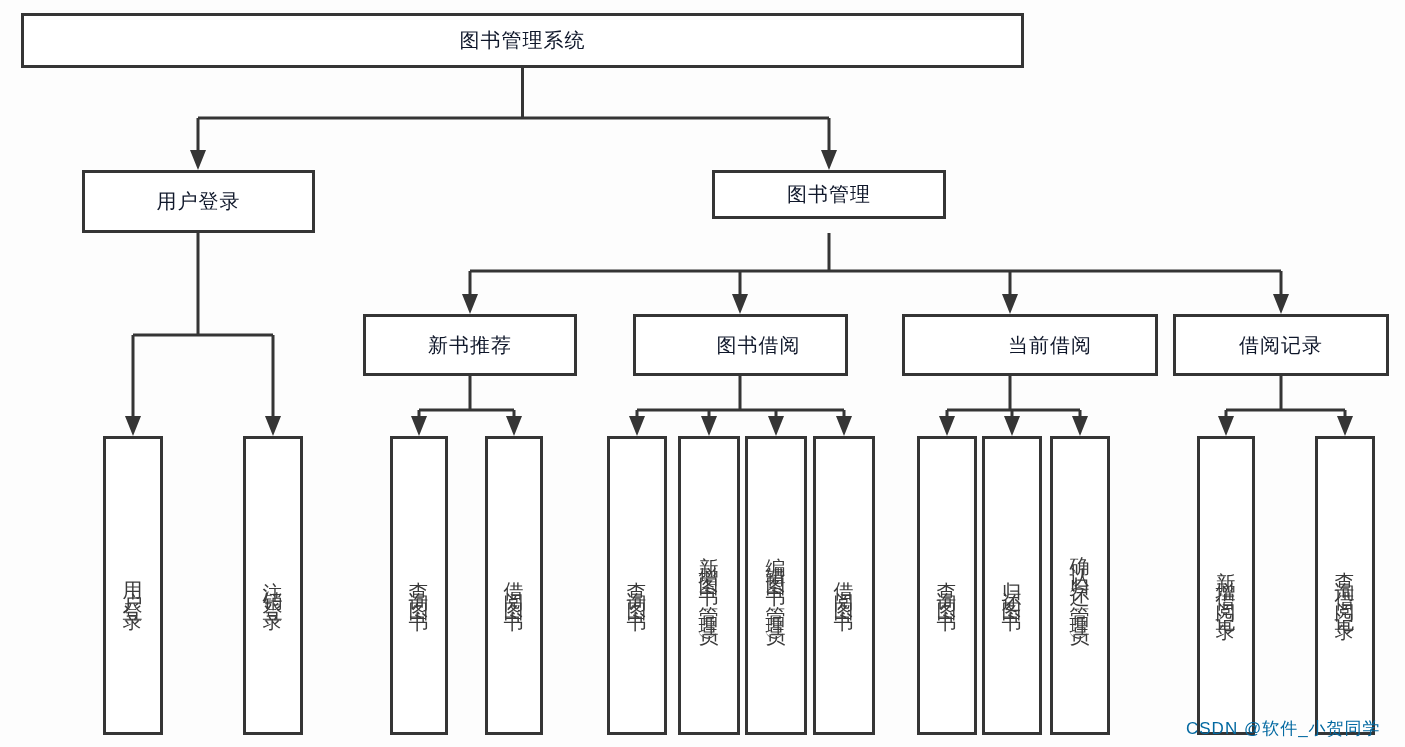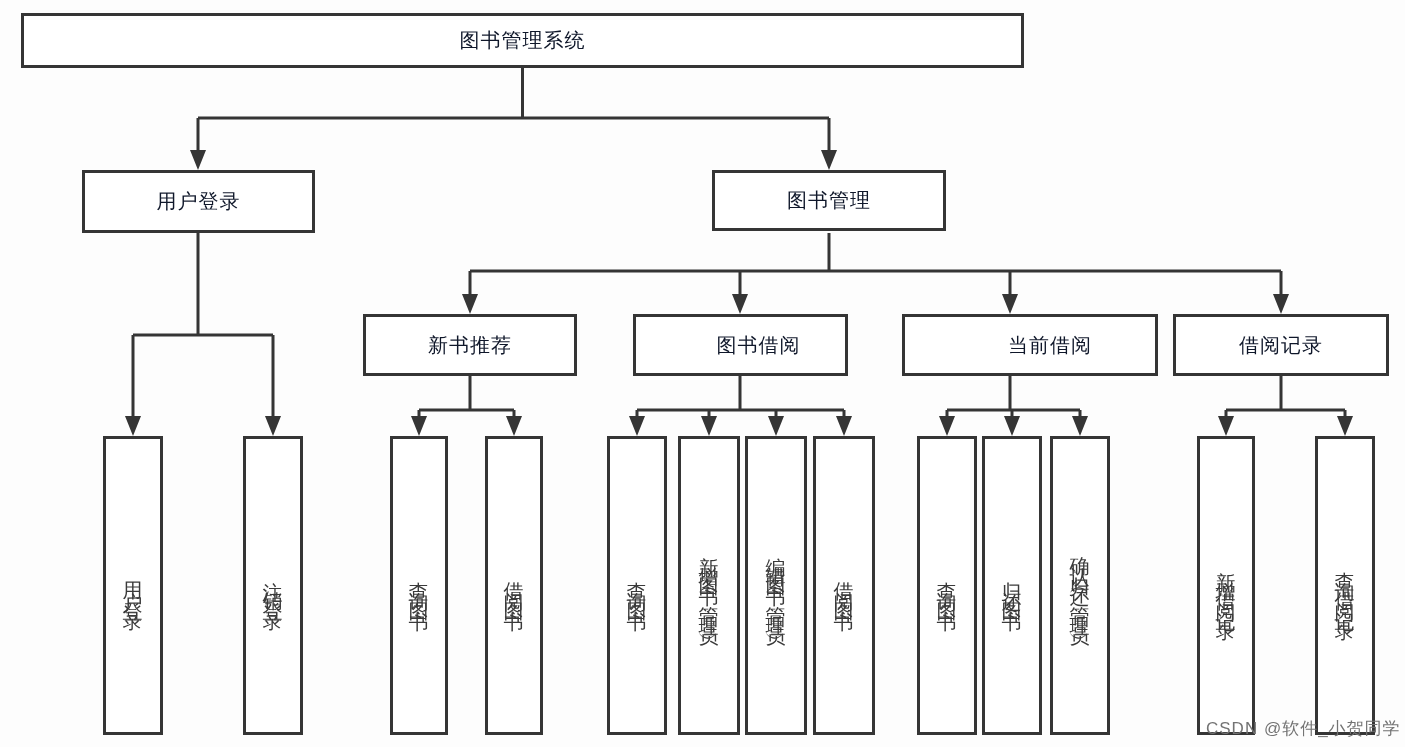--- a/index.html
+++ b/index.html
@@ -50,24 +50,23 @@
     line-height: 1;
     color: #3a3a3a;
     white-space: nowrap;
   }
   .watermark {
     position: absolute;
     left: 1186px;
     top: 717px;
     font-size: 17px;
     letter-spacing: 1px;
-    color: #737373;
+    color: #0369a1;
     z-index: 5;
     white-space: nowrap;
-    margin-left: 20px;
   }
 </style>
 </head>
 <body>
 
 <div class="canvas">
 
   <svg class="connectors" viewBox="0 0 1405 747" xmlns="http://www.w3.org/2000/svg">
     <path fill="none" stroke="#353535" stroke-width="3" d="
       M522.5 68 V118
@@ -122,21 +121,21 @@
       <polygon points="1004,416 1020,416 1012,436"></polygon>
       <polygon points="1072,416 1088,416 1080,436"></polygon>
       <polygon points="1218,416 1234,416 1226,436"></polygon>
       <polygon points="1337,416 1353,416 1345,436"></polygon>
     </g>
   </svg>
 
   <div class="node" style="left:21px; top:13px; width:1003px; height:55px;">图书管理系统</div>
 
   <div class="node" style="left:82px; top:170px; width:233px; height:63px;">用户登录</div>
-  <div class="node" style="left:712px; top:170px; width:234px; height:61px;">图书管理</div>
+  <div class="node" style="left:712px; top:170px; width:234px; height:49px;">图书管理</div>
 
   <div class="node" style="left:363px; top:314px; width:214px; height:62px;">新书推荐</div>
   <div class="node" style="left:633px; top:314px; width:215px; height:62px;padding-left:36px;">图书借阅</div>
   <div class="node" style="left:902px; top:314px; width:256px; height:62px;padding-left:40px;">当前借阅</div>
   <div class="node" style="left:1173px; top:314px; width:216px; height:62px;text-align:center;">借阅记录</div>
 
   <div class="leaf" style="left:103px; width:60px;">
     <span class="vtext">用户登录</span>
   </div>
   <div class="leaf" style="left:243px; width:60px;">

